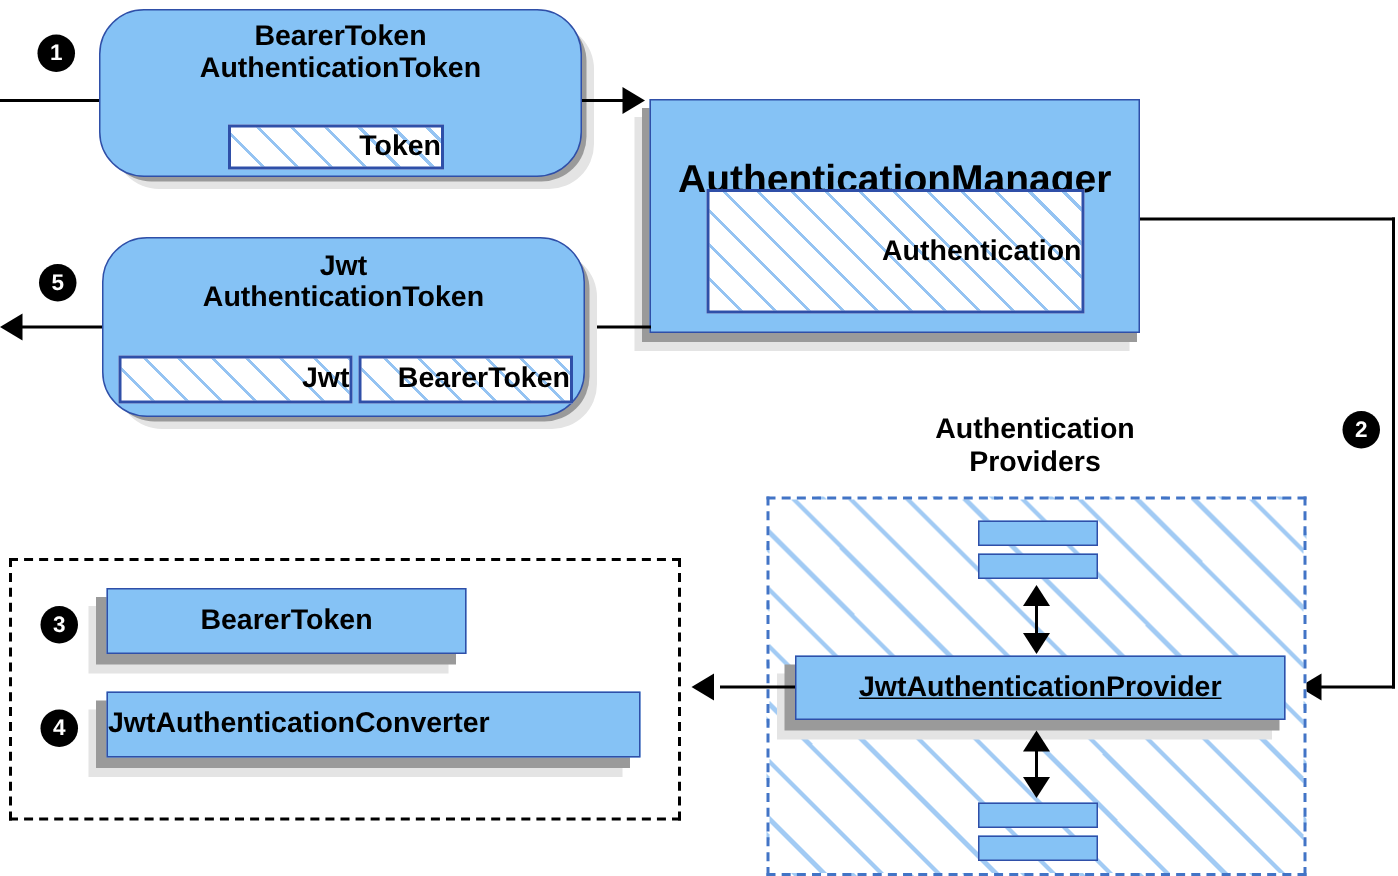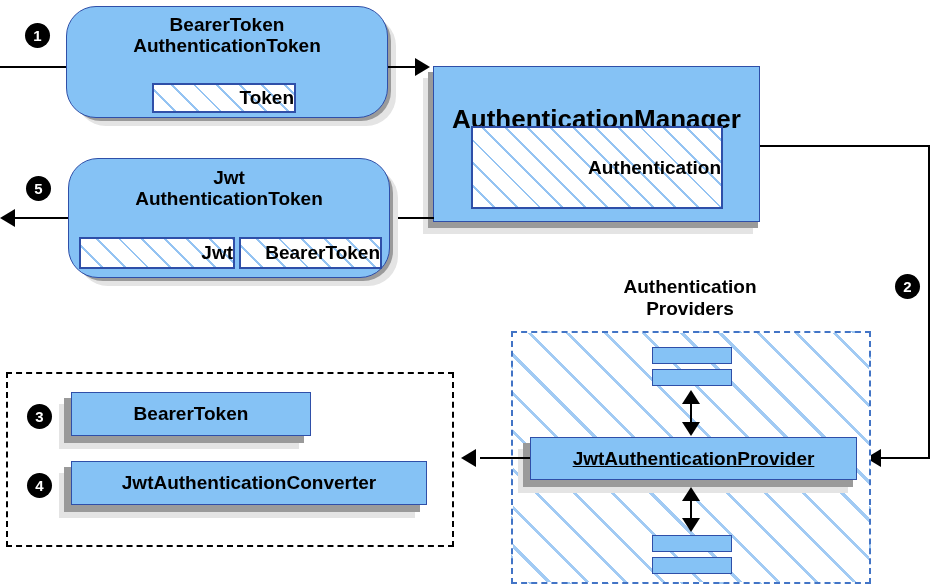--- a/index.html
+++ b/index.html
@@ -180,17 +180,17 @@
   <div class="bullet" style="left:28px;top:405px;">3</div>
   <div class="shadow-light" style="left:59px;top:404px;width:240px;height:45px;"></div>
   <div class="shadow-dark" style="left:64px;top:398px;width:240px;height:45px;"></div>
   <div class="blue" style="left:71px;top:392px;width:240px;height:44px;display:flex;align-items:center;justify-content:center;font-size:19px;">
       <span>BearerToken</span>
     </div>
 
   <div class="bullet" style="left:28px;top:474px;">4</div>
   <div class="shadow-light" style="left:59px;top:473px;width:356px;height:45px;"></div>
   <div class="shadow-dark" style="left:64px;top:467px;width:356px;height:45px;"></div>
-  <div class="blue" style="left:71px;top:461px;width:356px;height:44px;display:flex;align-items:center;justify-content:center;font-size:19px;">
+  <div class="blue" style="left:71px;top:461px;width:356px;height:44px;display:flex;align-items:center;justify-content:flex-start;font-size:19px;">
       <span>JwtAuthenticationConverter</span>
     </div>
 
 </div>
 
 </body></html>

